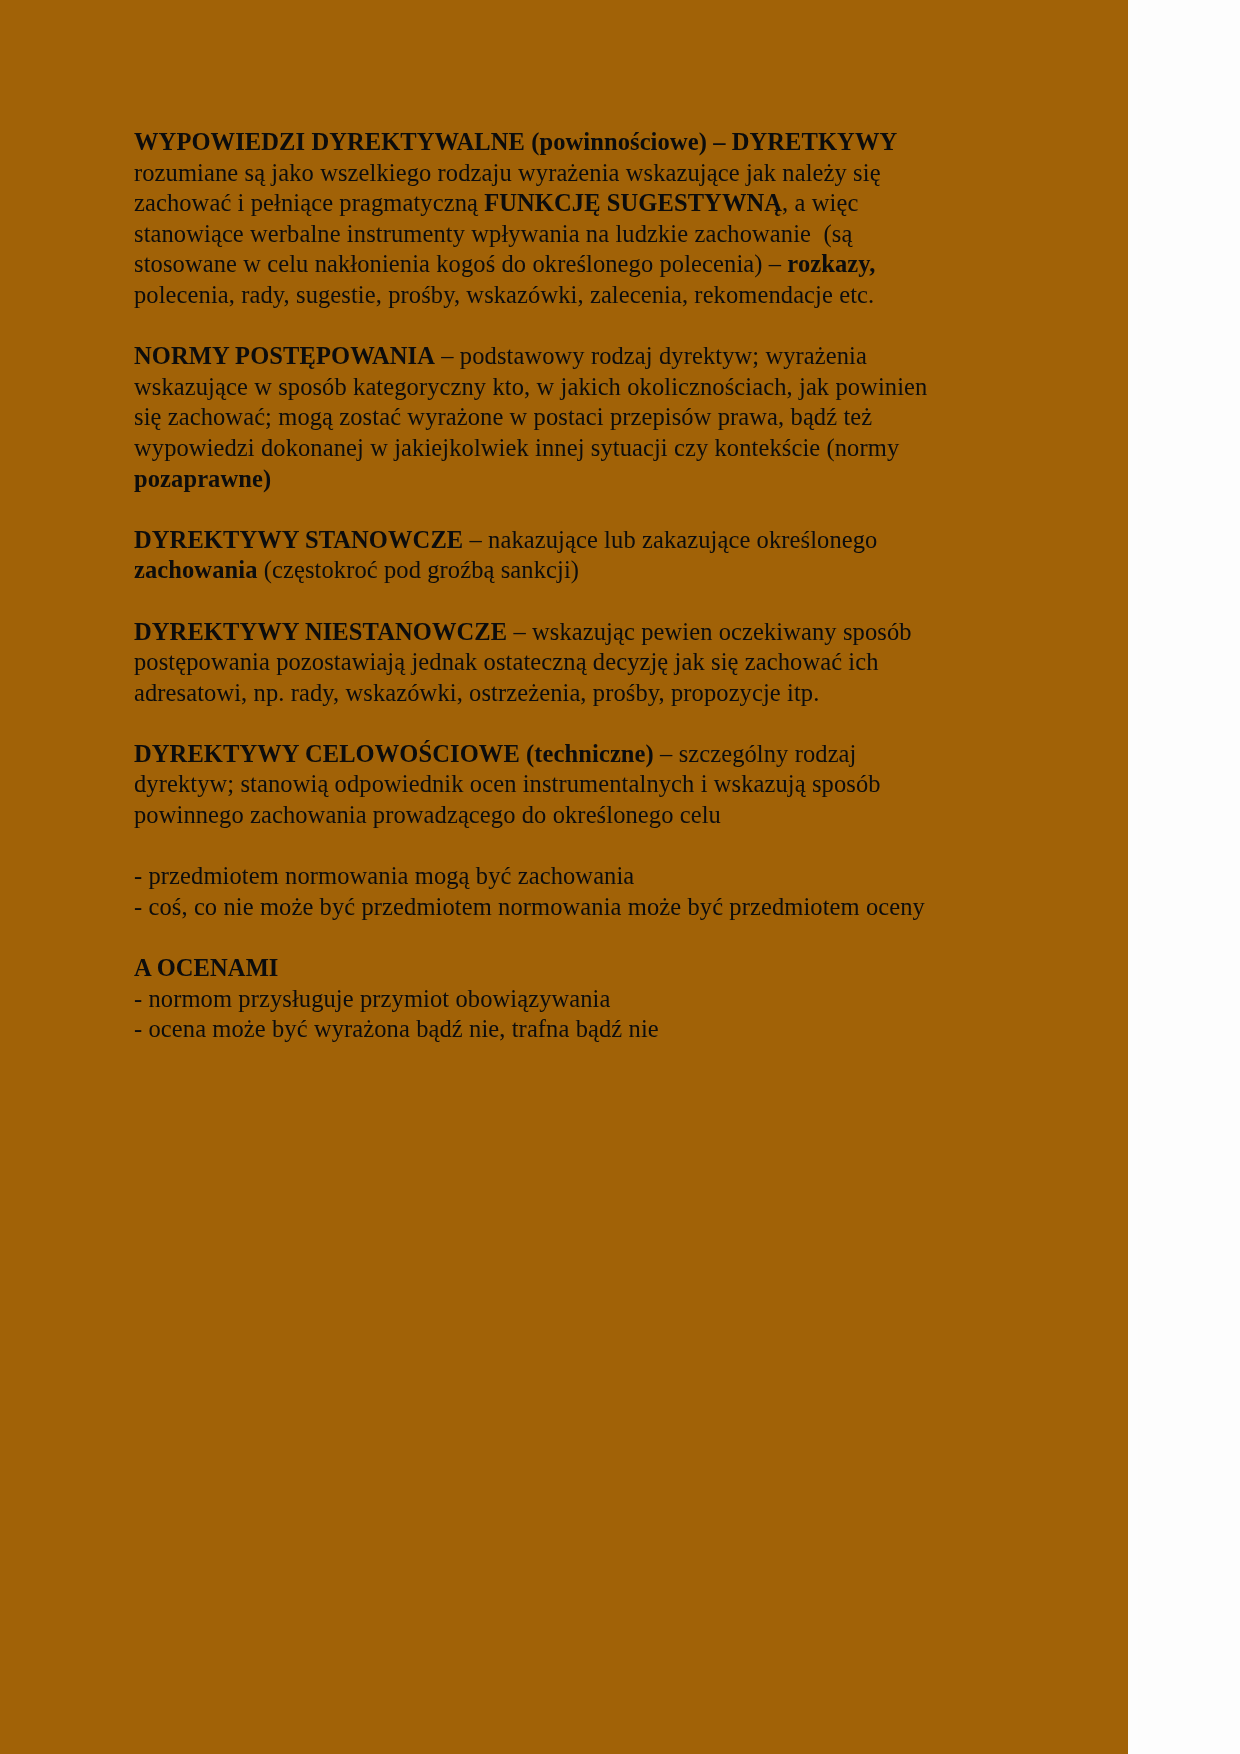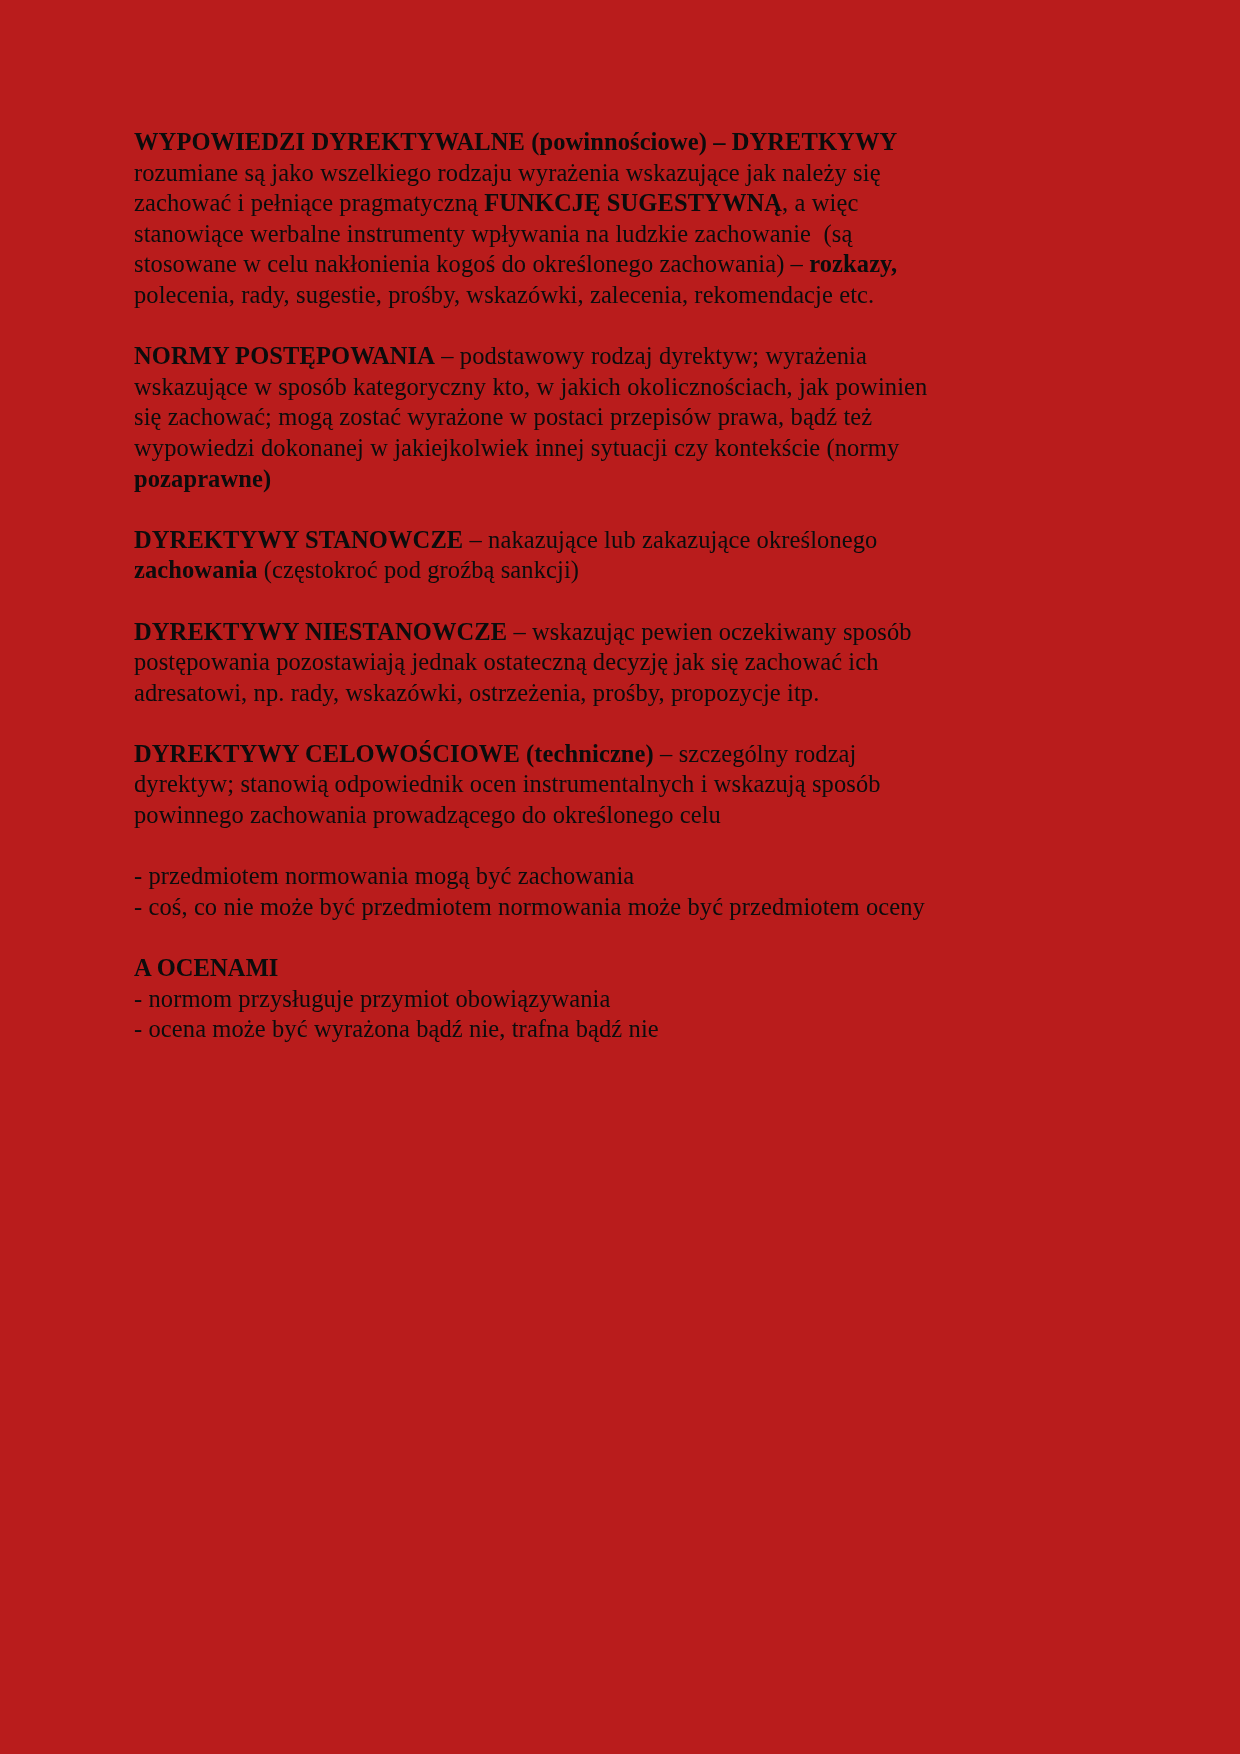--- a/index.html
+++ b/index.html
@@ -9,23 +9,23 @@
   body {
     width: 1240px;
     height: 1754px;
     background: #fdfdfd;
     font-family: "Liberation Serif", "DejaVu Serif", serif;
     color: #0c0c0c;
     -webkit-font-smoothing: antialiased;
   }
   .page {
     position: relative;
-    width: 1240px;
+    width: 1128px;
     height: 1754px;
-    background: #b91c1c;
+    background: #a16207;
     overflow: hidden;
   }
   .text-block {
     position: absolute;
     left: 134px;
     top: 127px;
     width: 1000px;
   }
   .para {
     margin: 0 0 30.6px 0;
@@ -40,21 +40,21 @@
 </style>
 </head>
 <body>
 
 <div class="page">
   <div class="text-block" id="text-block">
       <p class="para"><span class="run bold">WYPOWIEDZI DYREKTYWALNE (powinnościowe) – DYRETKYWY</span><span class="run">
 rozumiane są jako wszelkiego rodzaju wyrażenia wskazujące jak należy się
 zachować i pełniące pragmatyczną </span><span class="run bold">FUNKCJĘ SUGESTYWNĄ</span><span class="run">, a więc
 stanowiące werbalne instrumenty wpływania na ludzkie zachowanie  (są
-stosowane w celu nakłonienia kogoś do określonego zachowania) – </span><span class="run bold">rozkazy,</span><span class="run">
+stosowane w celu nakłonienia kogoś do określonego polecenia) – </span><span class="run bold">rozkazy,</span><span class="run">
 polecenia, rady, sugestie, prośby, wskazówki, zalecenia, rekomendacje etc.</span></p>
       <p class="para"><span class="run bold">NORMY POSTĘPOWANIA</span><span class="run"> – podstawowy rodzaj dyrektyw; wyrażenia
 wskazujące w sposób kategoryczny kto, w jakich okolicznościach, jak powinien
 się zachować; mogą zostać wyrażone w postaci przepisów prawa, bądź też
 wypowiedzi dokonanej w jakiejkolwiek innej sytuacji czy kontekście (normy
 </span><span class="run bold">pozaprawne)</span></p>
       <p class="para"><span class="run bold">DYREKTYWY STANOWCZE</span><span class="run"> – nakazujące lub zakazujące określonego
 </span><span class="run bold">zachowania</span><span class="run"> (częstokroć pod groźbą sankcji)</span></p>
       <p class="para"><span class="run bold">DYREKTYWY NIESTANOWCZE</span><span class="run"> – wskazując pewien oczekiwany sposób
 postępowania pozostawiają jednak ostateczną decyzję jak się zachować ich

